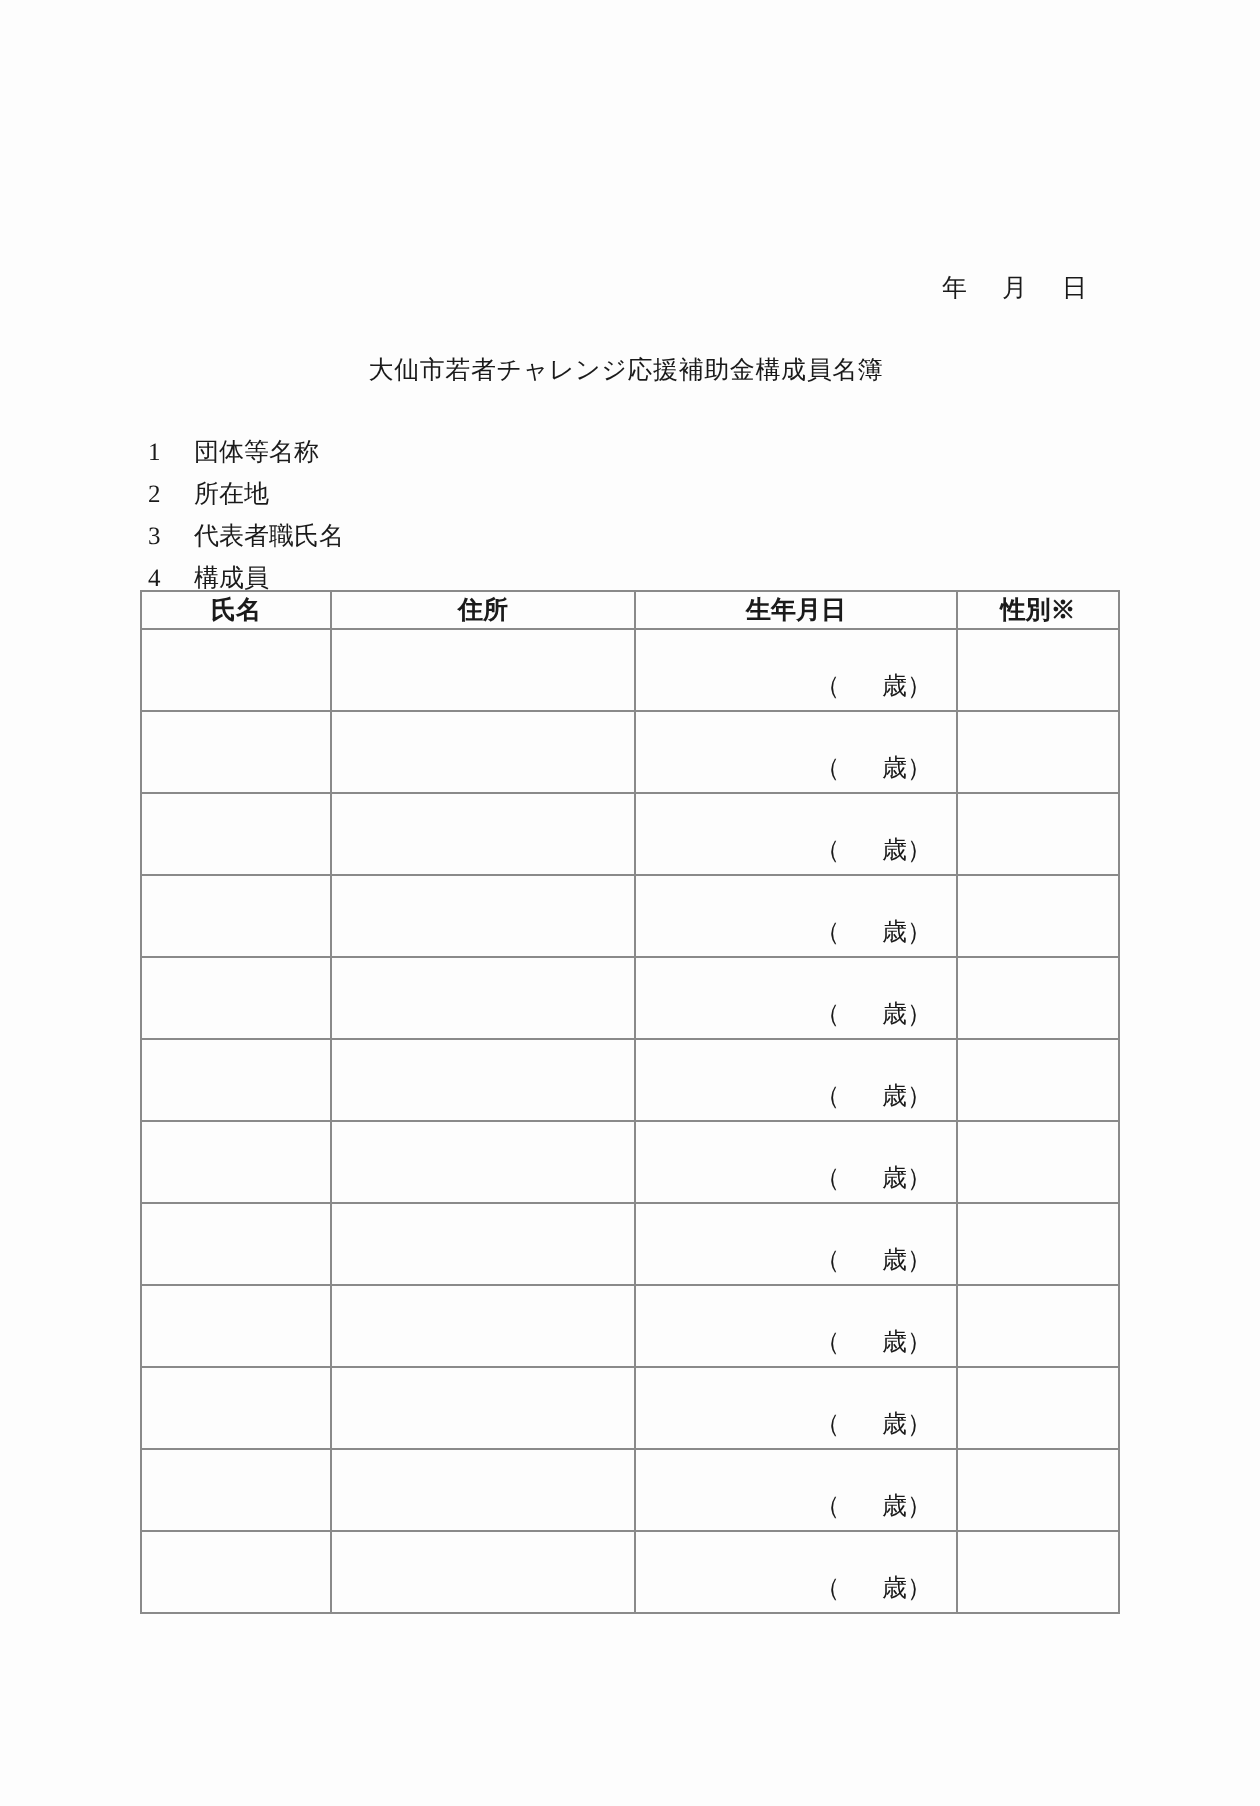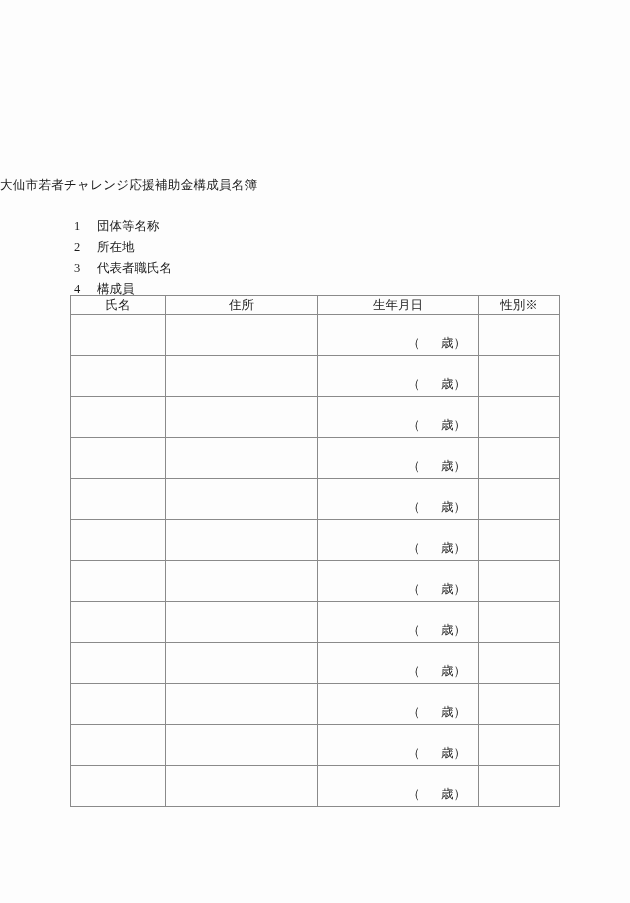--- a/index.html
+++ b/index.html
@@ -51,20 +51,21 @@
   .date-line .dchar:last-child {
     width: 14px;
   }
 
   
   .doc-title {
     position: absolute;
     left: 0;
     right: 0;
     top: 177px;
+    text-align: center;
     font-size: 12.5px;
     letter-spacing: 0.3px;
     padding-right: 4px;
     white-space: nowrap;
   }
 
   
   .item-list {
     position: absolute;
     left: 74px;
@@ -104,21 +105,21 @@
 
   .roster-table th,
   .roster-table td {
     border: 1px solid #8a8a8a;
     padding: 0;
     vertical-align: top;
   }
   .roster-table th {
     height: 18px;
     line-height: 18px;
-    font-weight: normal;
+    font-weight: bold;
     text-align: center;
     white-space: nowrap;
   }
   .roster-table td {
     height: 40px;
   }
   .cell-inner {
     height: 40px;
     position: relative;
   }
@@ -143,20 +144,23 @@
     letter-spacing: 0.1px;
     white-space: nowrap;
   }
 </style>
 </head>
 <body>
 
 <div class="page">
 
 
+  <div class="date-line">
+    <span class="dchar">年</span><span class="dchar">月</span><span class="dchar">日</span>
+  </div>
 
   <div class="doc-title">大仙市若者チャレンジ応援補助金構成員名簿</div>
 
   <div class="item-list">
     <div class="item-row">
       <span class="item-num">1</span>
       <span class="item-label">団体等名称</span>
     </div>
     <div class="item-row">
       <span class="item-num">2</span>

